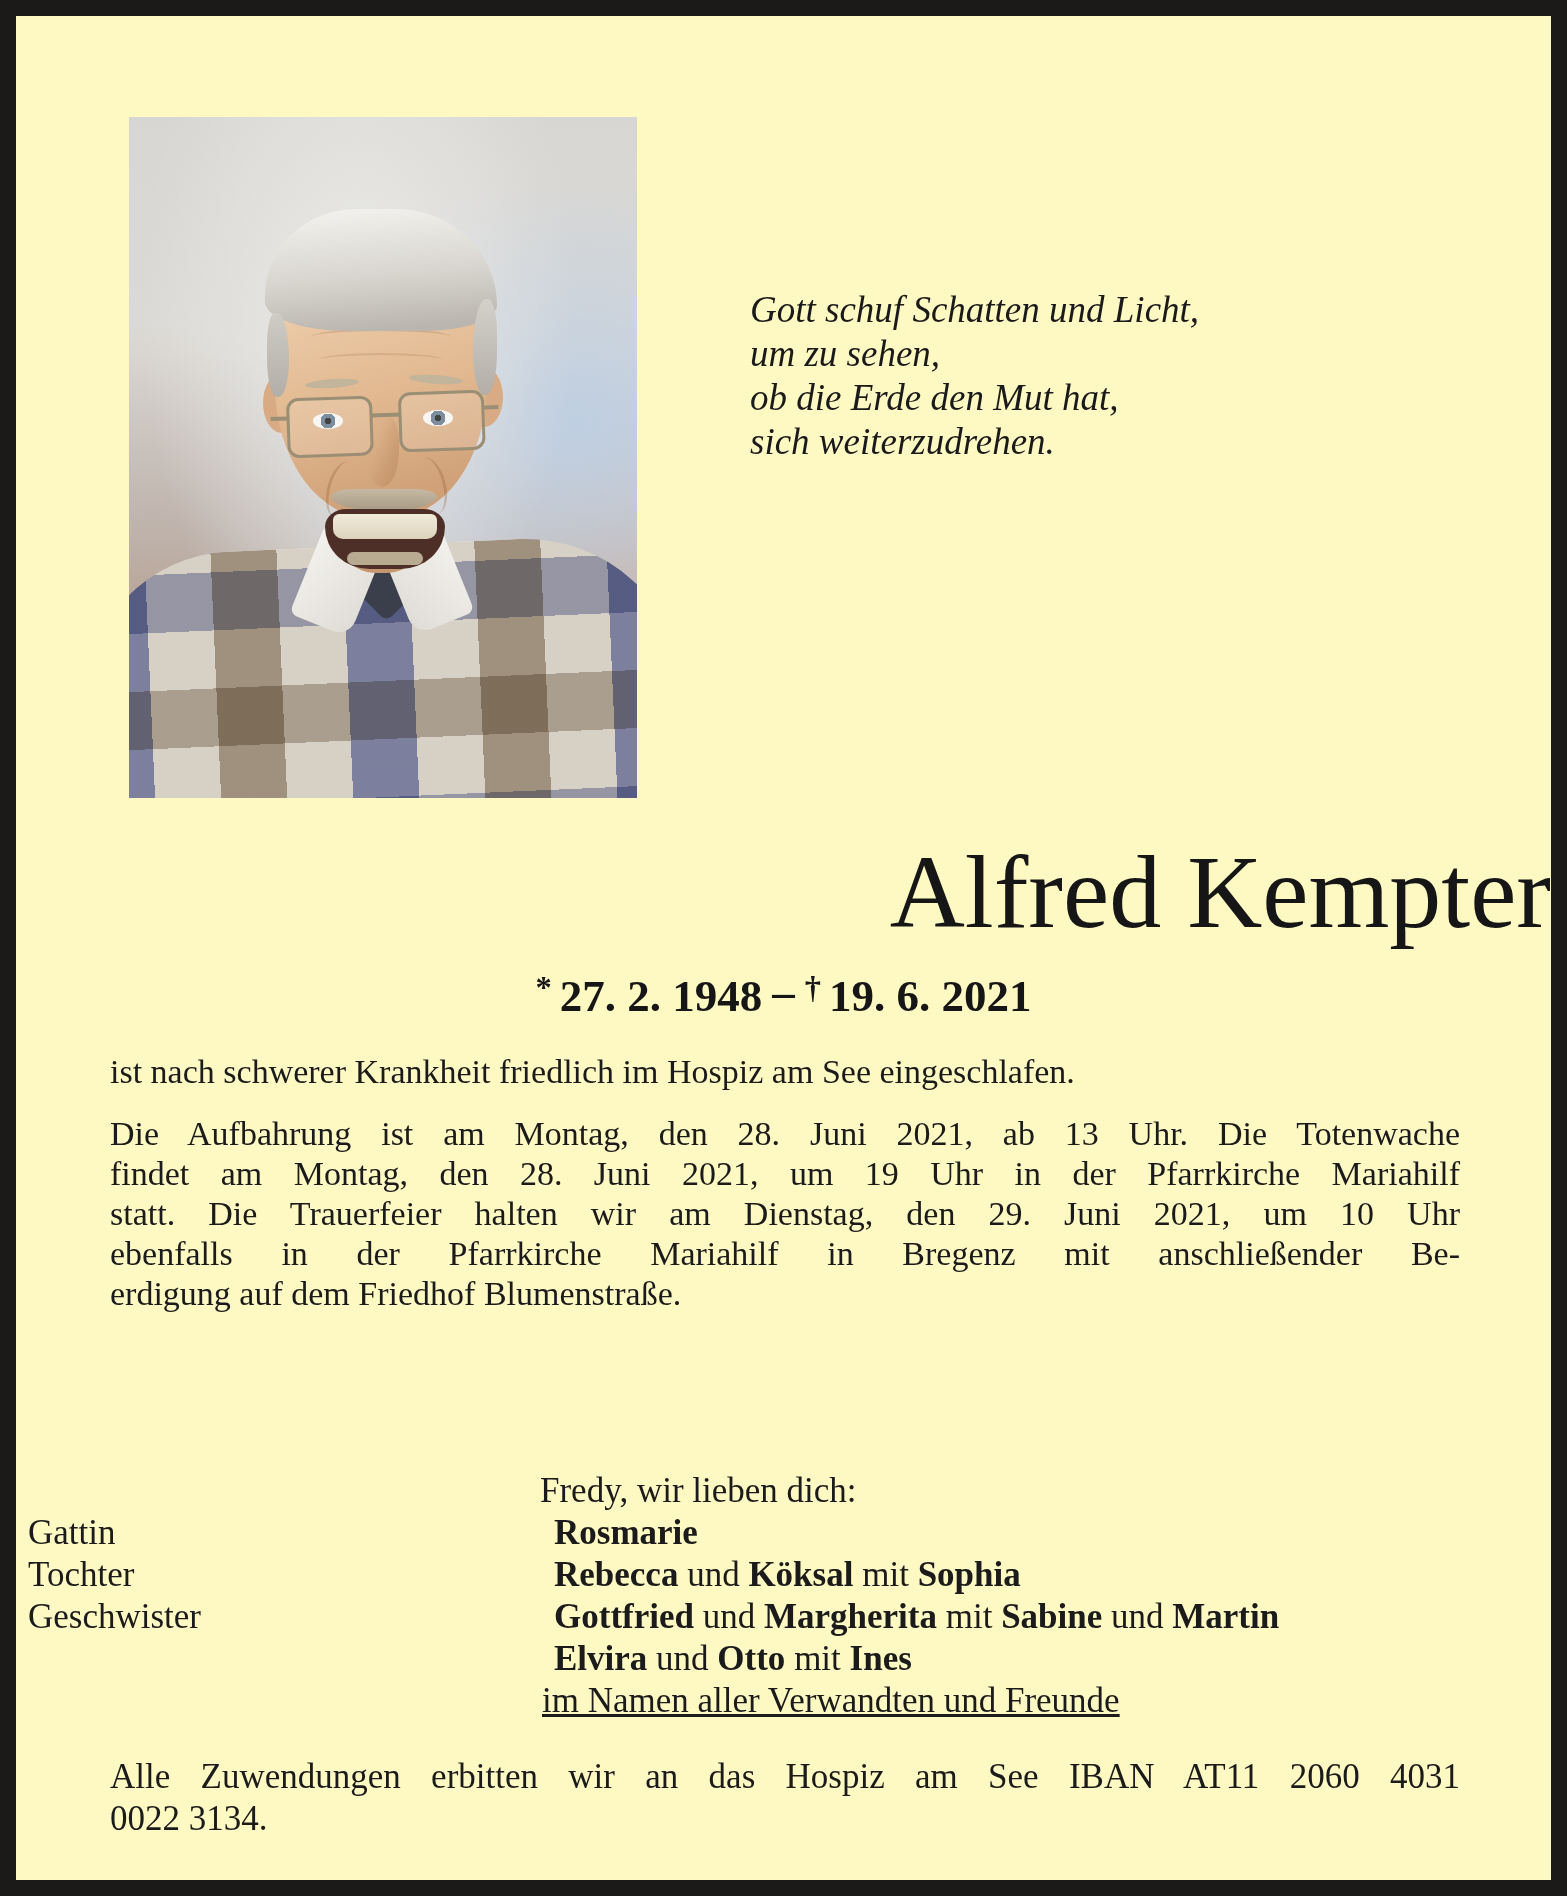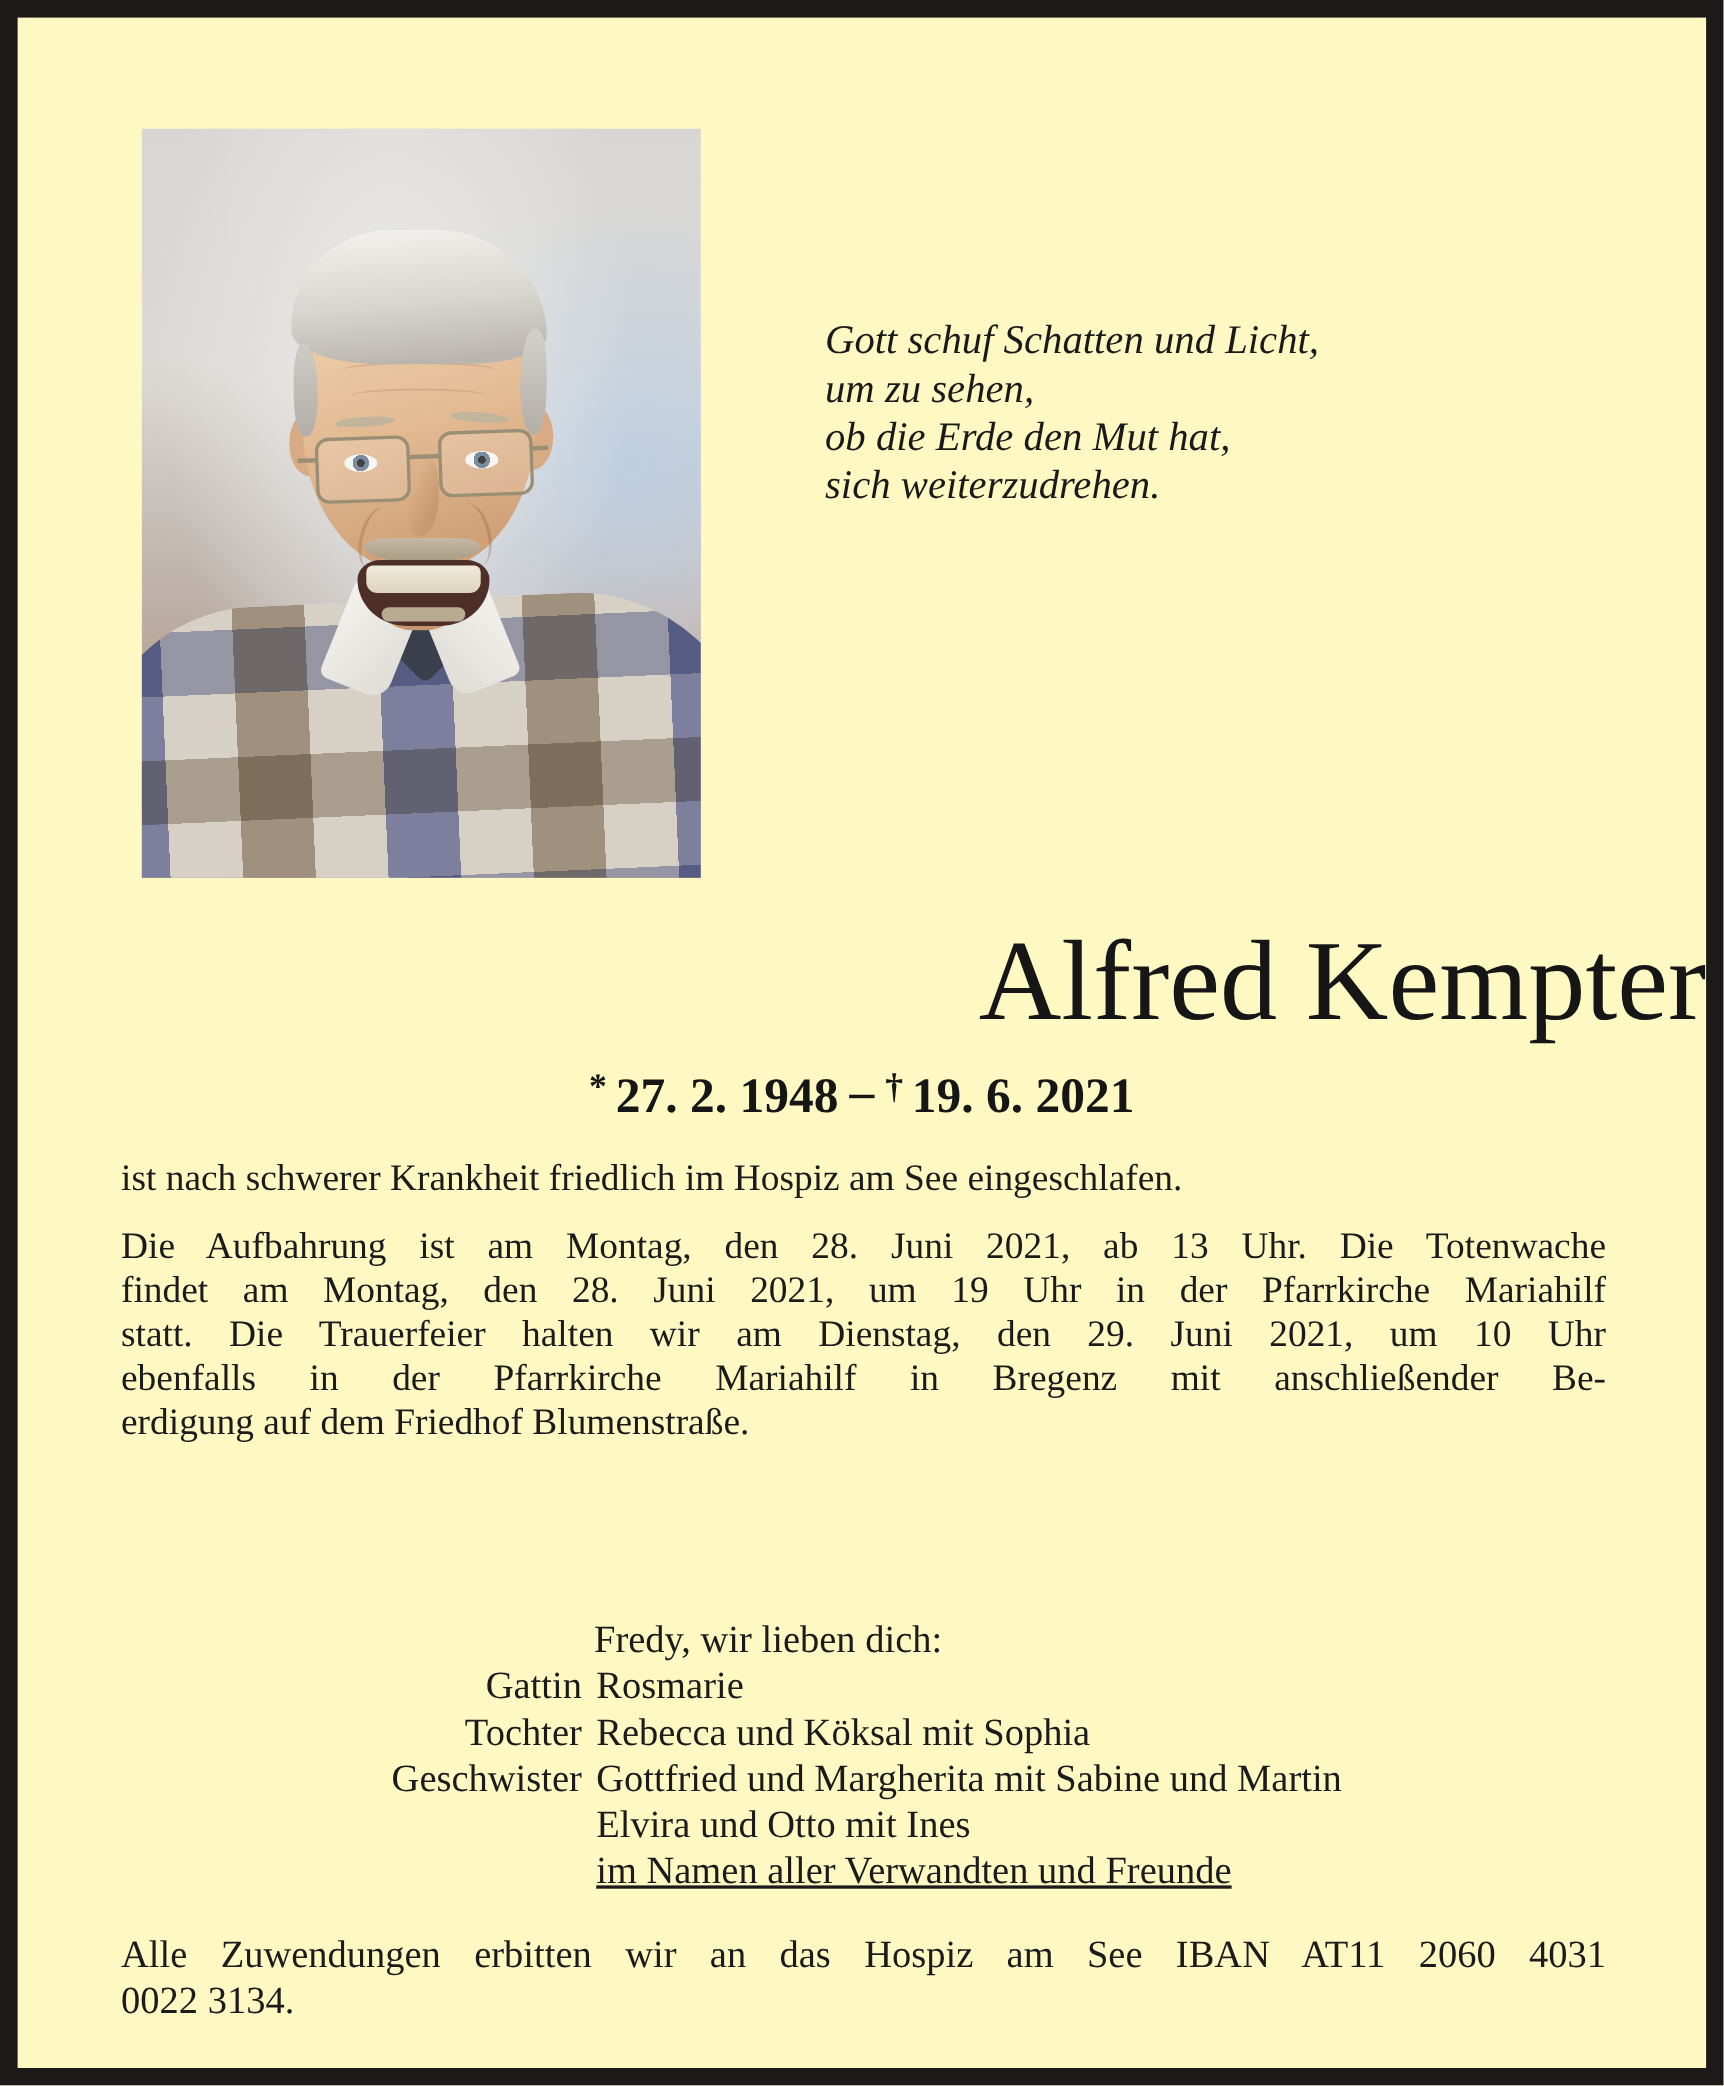--- a/index.html
+++ b/index.html
@@ -113,23 +113,23 @@
   .details { position: absolute; left: 94px; top: 1098px; width: 1350px; font-size: 34px; line-height: 40px; }
   .jline { text-align: justify; text-align-last: justify; }
   .jline.last { text-align: justify; text-align-last: left; }
 
   .signature { position: absolute; left: 94px; top: 1342px; width: 1350px; font-size: 35px; line-height: 42px; }
   .signature .b { font-weight: 700; }
 
   .family { position: absolute; left: 0; top: 1420px; width: 1535px; font-size: 35px; line-height: 42px; }
   .family .intro { margin-left: 524px; margin-top: 34px; }
   .family .frow:first-of-type { margin-top: 20px; }
-  .flabel { display: inline-block; width: 513px; text-align: right; vertical-align: top; }
+  .flabel { display: inline-block; width: 513px; vertical-align: top; margin-left: 12px; }
   .fnames { margin-left: 13px; }
-  .fnames b { font-weight: 400; }
+  .fnames b { font-weight: 700; }
   .family .closing { margin-left: 526px; text-decoration: underline; }
 
   .donation { position: absolute; left: 94px; top: 1740px; width: 1350px; font-size: 35px; line-height: 42px; }
 </style>
 </head>
 <body>
 
 <div class="page">
 
   <div class="photo">

